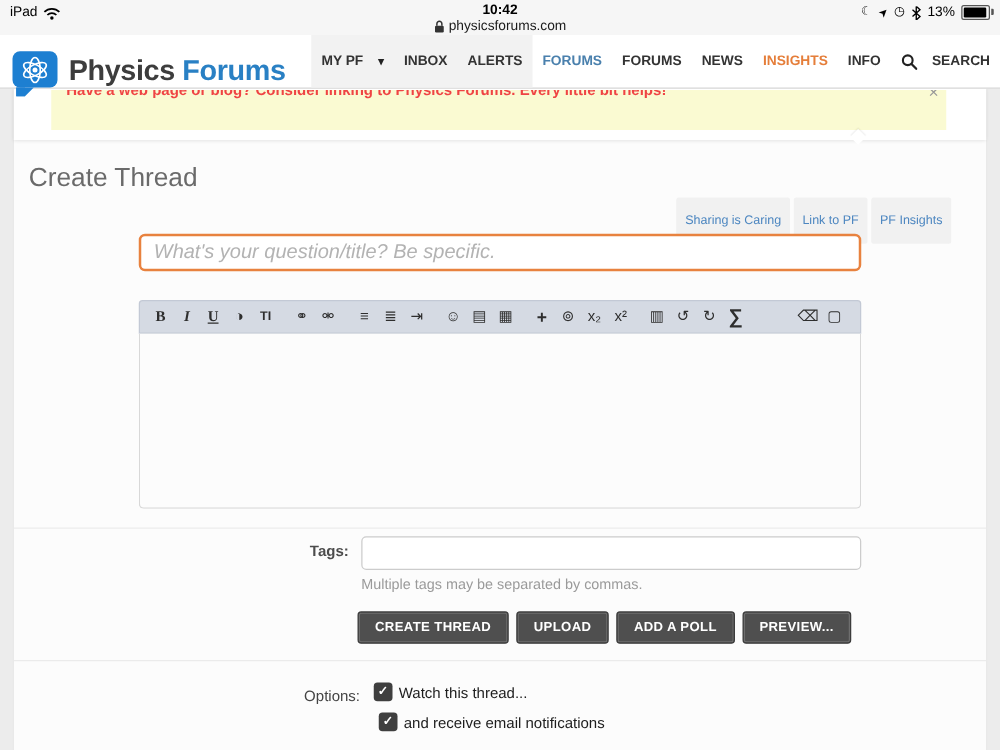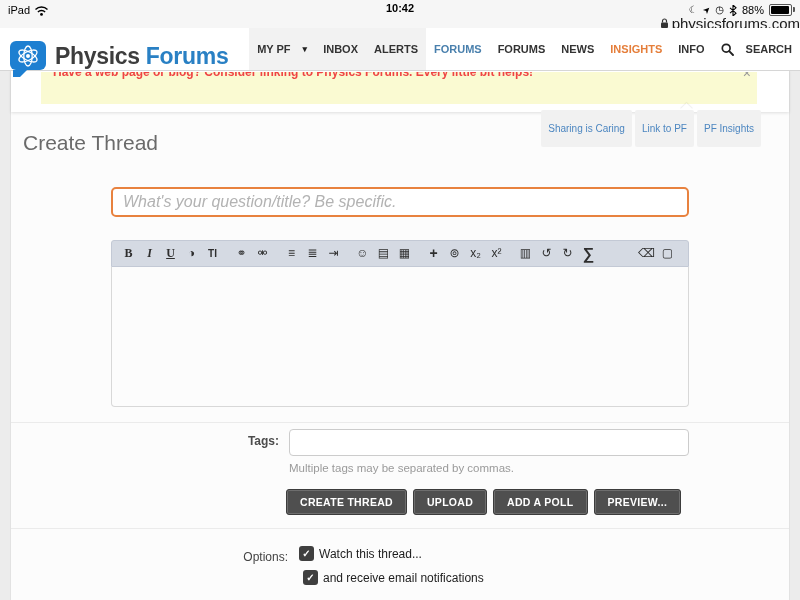--- a/index.html
+++ b/index.html
@@ -3,21 +3,21 @@
 <meta charset="utf-8">
 <style>
   html,body{margin:0;padding:0;width:800px;height:600px;}
   body{position:relative;overflow:hidden;background:#ececec;font-family:"Liberation Sans",sans-serif;color:#333;}
 
   
   .status-bar{position:absolute;top:0;left:0;right:0;height:28px;background:#f6f6f6;border-bottom:1px solid #e2e2e2;}
   .sb-left{position:absolute;left:8px;top:4px;display:flex;align-items:center;gap:4px;font-size:11px;color:#000;}
   .sb-center{position:absolute;left:0;right:0;top:2px;text-align:center;pointer-events:none;}
   .sb-time{font-size:11px;font-weight:700;color:#000;}
-  .sb-url{margin-top:1px;font-size:15px;color:#1a1a1a;display:flex;justify-content:flex-end;align-items:center;gap:3px;}
+  .sb-url{margin-top:1px;font-size:11px;color:#1a1a1a;display:flex;justify-content:center;align-items:center;gap:3px;}
   .sb-right{position:absolute;right:8px;top:4px;display:flex;align-items:center;gap:5px;font-size:11px;color:#000;}
   .sb-glyph{font-size:10px;line-height:10px;}
   .loc{display:inline-block;transform:rotate(-45deg);font-size:9px;}
   .batt{display:inline-block;width:21px;height:10px;border:1px solid #555;border-radius:2px;position:relative;}
   .batt i{position:absolute;left:1px;top:1px;bottom:1px;width:85%;background:#000;border-radius:1px;}
   .batt::after{content:"";position:absolute;right:-4px;top:2px;width:2px;height:5px;background:#555;border-radius:0 1px 1px 0;}
 
   
   .nav{position:absolute;top:28px;left:0;right:0;height:42px;background:#fff;border-bottom:1px solid #d6d6d6;display:flex;align-items:stretch;z-index:5;}
   .logo{display:flex;align-items:flex-end;padding-left:10px;}
@@ -34,21 +34,21 @@
 
   
   .container{position:absolute;top:70px;left:10px;right:10px;bottom:0;background:#fcfcfc;border-left:1px solid #e2e2e2;border-right:1px solid #e2e2e2;}
 
   
   .banner-card{position:absolute;top:0;left:0;right:0;height:42px;background:#fff;box-shadow:0 1px 3px rgba(0,0,0,.12);}
   .banner-yellow{position:absolute;top:2px;left:30px;right:32px;height:32px;background:#fafad2;overflow:hidden;}
   .banner-msg{position:absolute;top:-7px;left:12px;font-size:12px;font-weight:700;color:#ef4444;white-space:nowrap;}
   .banner-close{position:absolute;top:-7px;right:6px;font-size:14px;color:#999;cursor:pointer;}
   .share-tabs{position:absolute;top:40px;right:28px;display:flex;gap:3px;}
-  .share-tab{font-size:10px;color:#4c86c0;background:#f1f1f1;padding:13px 7px;border-radius:2px;cursor:pointer;white-space:nowrap;}
+  .share-tab{font-size:10px;color:#4c86c0;background:#f1f1f1;padding:13px 7px;border-radius:2px;cursor:pointer;white-space:nowrap;margin-top:48px;}
   .notch{position:absolute;top:35px;right:98px;width:9px;height:9px;background:#fff;transform:rotate(45deg);box-shadow:-1px -1px 1px rgba(0,0,0,.06);}
 
   
   .page-title{position:absolute;top:61px;left:12px;font-size:21px;font-weight:400;color:#6a6a6a;}
 
   
   .title-input{position:absolute;top:117px;left:100px;width:578px;height:30px;box-sizing:border-box;border:2px solid #e8823f;border-radius:5px;background:#fff;padding:12px 10px;font-size:16px;font-style:italic;font-family:"Liberation Sans",sans-serif;color:#444;outline:none;}
   .title-input::placeholder{color:#b3b3b3;font-style:italic;}
 
   
@@ -108,21 +108,21 @@
       <span>physicsforums.com</span>
     </div>
   </div>
   <div class="sb-right">
     <span class="sb-glyph">☾</span>
     <span class="sb-glyph loc">➤</span>
     <span class="sb-glyph">◷</span>
     <svg width="8" height="11" viewBox="0 0 8 11">
         <path d="M4 0 L4 11 M4 0 L7 2.8 L1 8.2 M1 2.8 L7 8.2 L4 11" stroke="#000" stroke-width="1.1" fill="none"></path>
       </svg>
-    <span>88%</span>
+    <span>13%</span>
     <span class="batt">
         <i></i>
       </span>
   </div>
 </div>
 
 <div class="nav">
   <div class="logo">
     <span class="logo-bubble">
       <svg width="24" height="22" viewBox="0 0 24 22">

